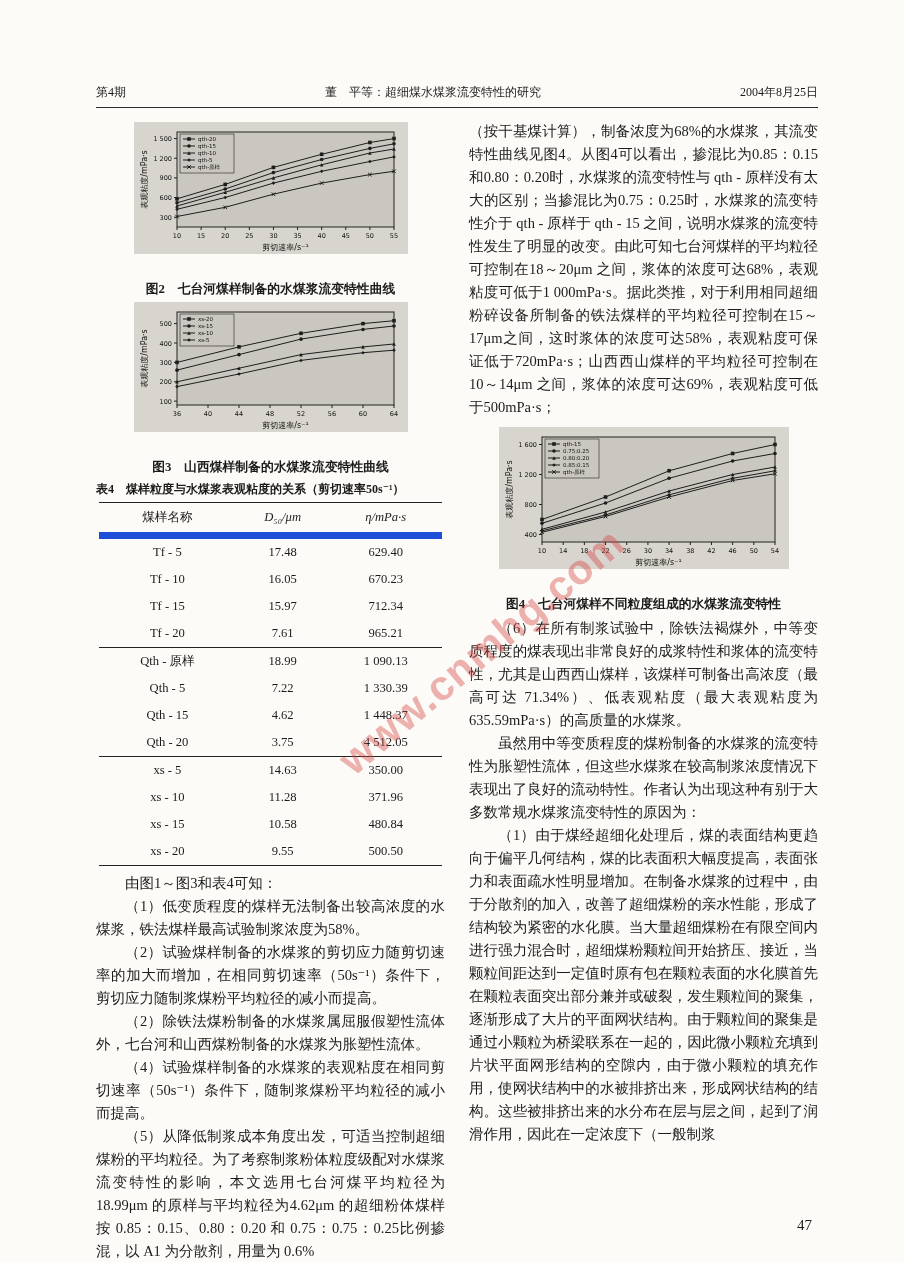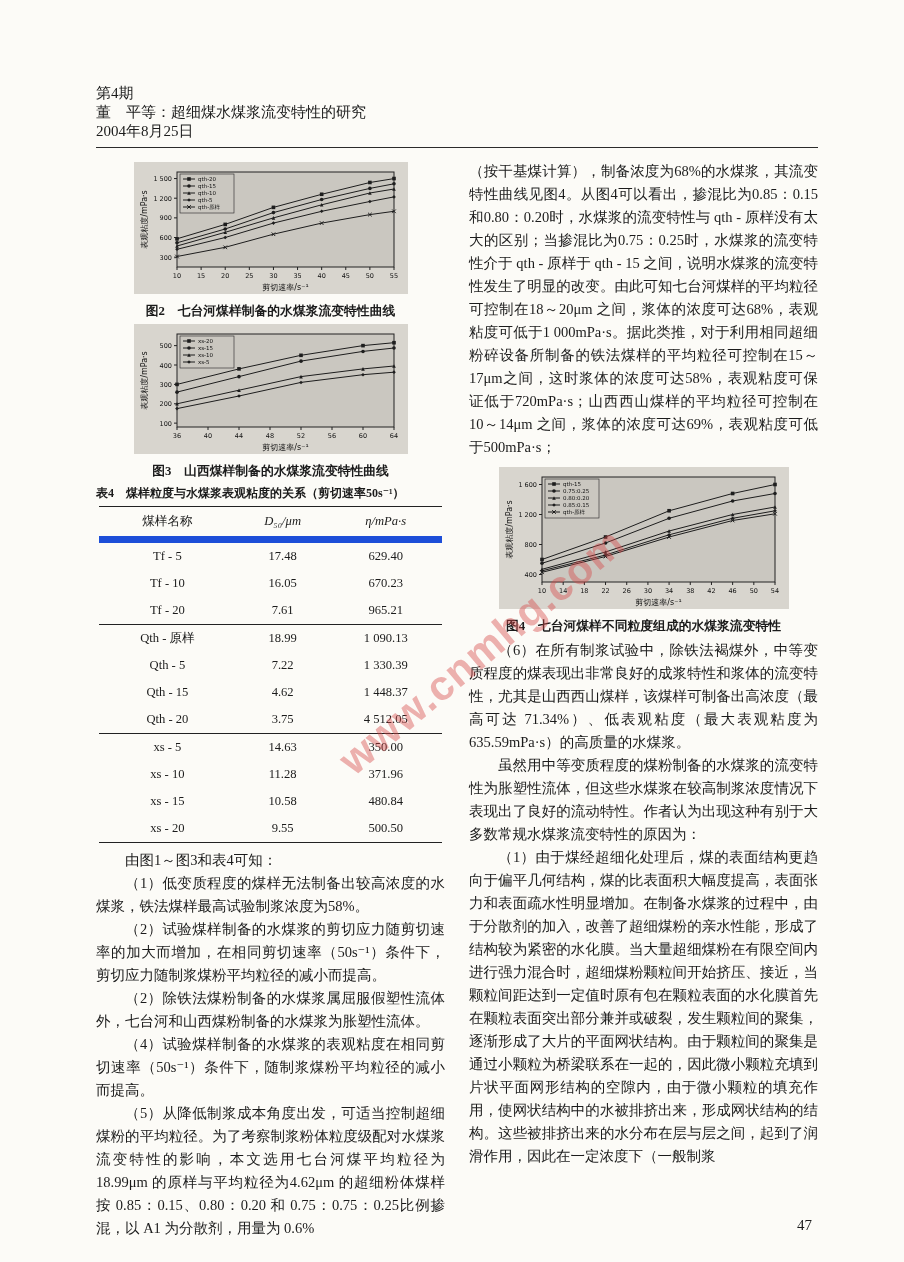--- a/index.html
+++ b/index.html
@@ -5,29 +5,29 @@
   * { box-sizing: border-box; }
   html,body { margin:0; padding:0; background:#e8e6e1; }
   .page {
     width:904px; height:1262px; margin:0 auto; position:relative; overflow:hidden;
     background:#fcfbf7; color:#1b1b1b;
     font-family:"Liberation Serif","DejaVu Serif",serif;
     padding:84px 86px 28px 96px;
   }
   header.pagehead {
     display:flex; justify-content:space-between; align-items:baseline;
-    font-size:15px; padding-bottom:6px; border-bottom:1.3px solid #2b2b2b;flex-direction:column;
+    font-size:12px; padding-bottom:6px; border-bottom:1.3px solid #2b2b2b;
   }
   .columns { display:flex; gap:24px; margin-top:12px; }
   .col { width:349px; font-size:14.5px; line-height:23px; text-align:justify; }
   .paras p { margin:0; text-indent:2em; }
   .paras p.no-indent { text-indent:0; }
   figure { margin:2px 0 4px; text-align:center; }
   .chart-wrap { display:inline-block; background:#d8d5ce; padding:3px 5px 1px; }
-  figcaption { font-weight:bold; font-size:12.8px; margin-top:1px; line-height:18px; }
+  figcaption { font-weight:bold; font-size:12.8px; margin-top:19px; line-height:18px; }
   .table-title { font-weight:bold; font-size:12px; margin:5px 0 4px; line-height:17px; }
   table.data {
     width:98%; margin:0 auto 6px; border-collapse:collapse; font-size:12.6px;
     border-top:1.4px solid #222; border-bottom:1.4px solid #222;
   }
   table.data th { font-weight:normal; border-bottom:7px solid #1d4ed8; padding:3px 2px; text-align:center; font-style:italic; }
   table.data th:first-child { font-style:normal; }
   table.data td { padding:2px 2px; text-align:center;margin-top:8px; }
   table.data tbody tr.group-start td { border-top:1px solid #222; }
   table.data tbody tr.group-start:first-child td { border-top:none; }
@@ -249,20 +249,25 @@
               <td>Tf - 5</td>
               <td>17.48</td>
               <td>629.40</td>
             </tr>
             <tr>
               <td>Tf - 10</td>
               <td>16.05</td>
               <td>670.23</td>
             </tr>
             <tr>
+              <td>Tf - 15</td>
+              <td>15.97</td>
+              <td>712.34</td>
+            </tr>
+            <tr>
               <td>Tf - 20</td>
               <td>7.61</td>
               <td>965.21</td>
             </tr>
             <tr class="group-start">
               <td>Qth - 原样</td>
               <td>18.99</td>
               <td>1 090.13</td>
             </tr>
             <tr>

